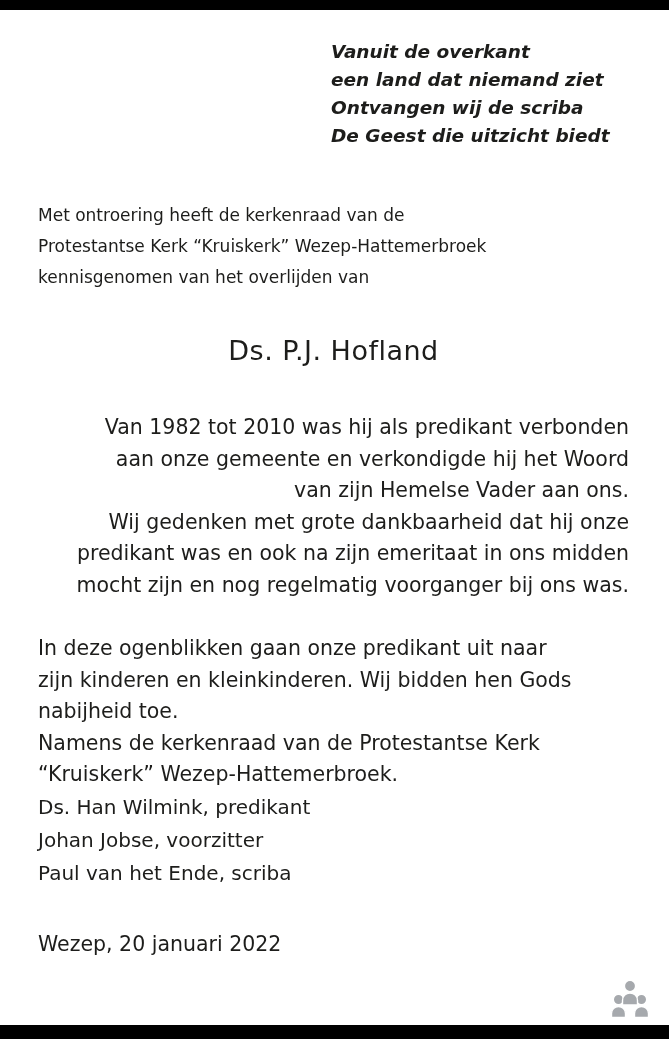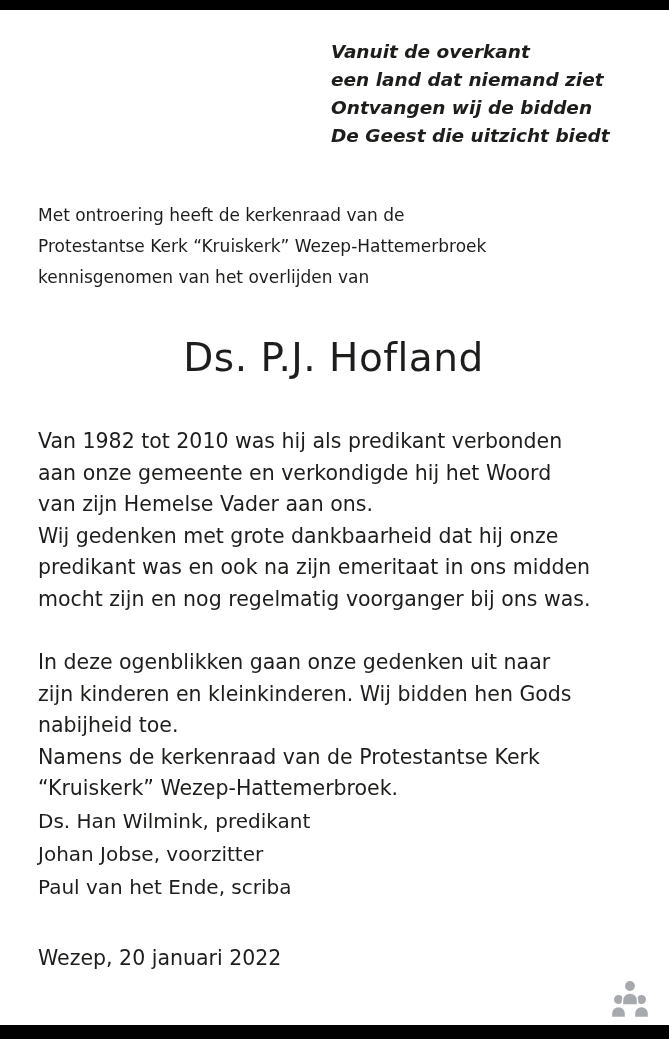--- a/index.html
+++ b/index.html
@@ -40,32 +40,32 @@
 
   .intro {
     margin-top: 50px;
     font-size: 17px;
     line-height: 31px;
     white-space: pre-line;
   }
 
   .name {
     margin-top: 42px;
-    font-size: 39px;
+    font-size: 27px;
     font-weight: 400;
     text-align: center;
     letter-spacing: 0.5px;
   }
 
   .block {
     font-size: 20.5px;
     line-height: 31.5px;
     white-space: pre-line;
   }
-  .block-1 { margin-top: 46px; }
+  .block-1 { margin-top: 46px; text-align: right; }
   .block-2 { margin-top: 32px; }
 
   .closing {
     font-size: 20.5px;
     line-height: 31.5px;
     white-space: pre-line;
   }
 
   .signatories {
     font-size: 20px;
@@ -88,37 +88,37 @@
 </style>
 </head>
 <body>
 
 <div class="rule rule-top"></div>
 
 <div class="content">
 
   <div class="poem">Vanuit de overkant
 een land dat niemand ziet
-Ontvangen wij de bidden
+Ontvangen wij de scriba
 De Geest die uitzicht biedt</div>
 
   <div class="intro">Met ontroering heeft de kerkenraad van de
 Protestantse Kerk “Kruiskerk” Wezep-Hattemerbroek
 kennisgenomen van het overlijden van</div>
 
   <h1 class="name">Ds. P.J. Hofland</h1>
 
   <div class="block block-1">Van 1982 tot 2010 was hij als predikant verbonden
 aan onze gemeente en verkondigde hij het Woord
 van zijn Hemelse Vader aan ons.
 Wij gedenken met grote dankbaarheid dat hij onze
 predikant was en ook na zijn emeritaat in ons midden
 mocht zijn en nog regelmatig voorganger bij ons was.</div>
 
-  <div class="block block-2">In deze ogenblikken gaan onze gedenken uit naar
+  <div class="block block-2">In deze ogenblikken gaan onze predikant uit naar
 zijn kinderen en kleinkinderen. Wij bidden hen Gods
 nabijheid toe.</div>
 
   <div class="closing">Namens de kerkenraad van de Protestantse Kerk
 “Kruiskerk” Wezep-Hattemerbroek.</div>
 
   <div class="signatories">Ds. Han Wilmink, predikant
 Johan Jobse, voorzitter
 Paul van het Ende, scriba</div>
 

